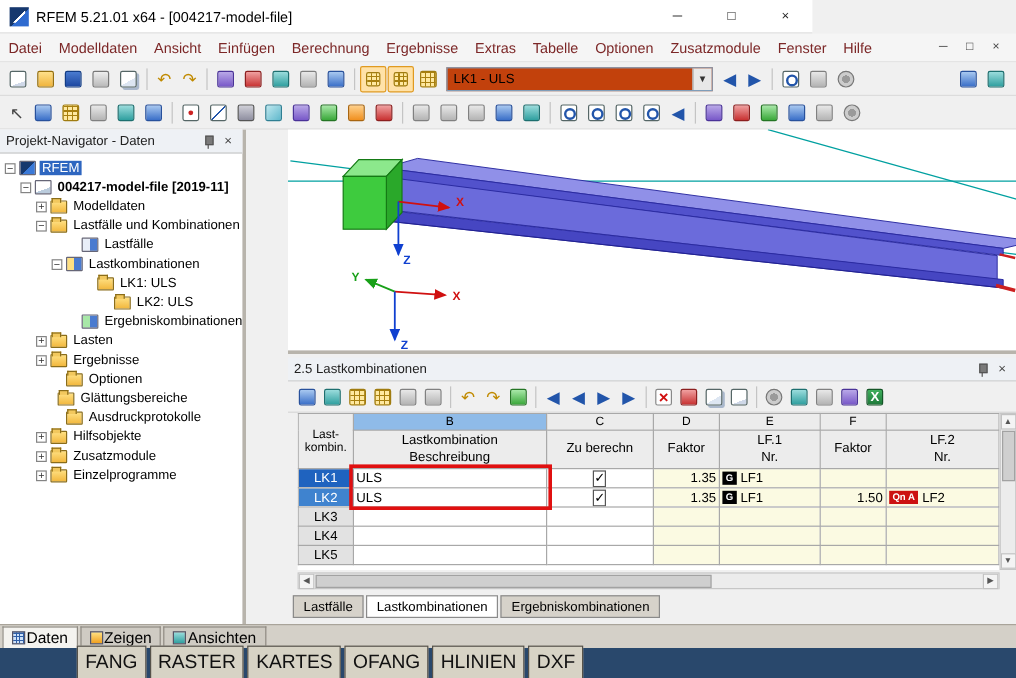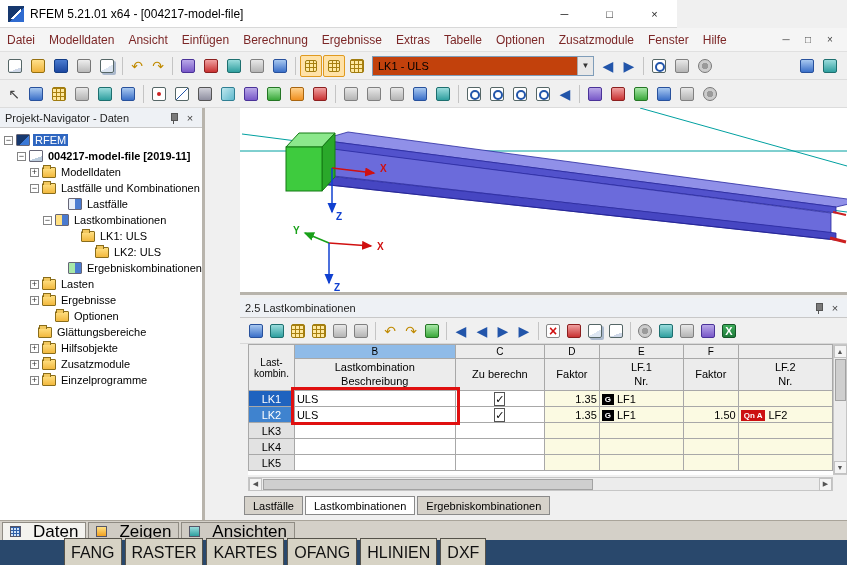--- a/index.html
+++ b/index.html
@@ -114,21 +114,21 @@
   .sbtn{width:13px;height:13px;display:flex;align-items:center;justify-content:center;background:#f4f4f4;border:1px solid #c2c2c2;font-size:7px;color:#555;flex:0 0 auto}
   .vthumb{width:11px;height:42px;background:#cfcfcf;border:1px solid #a2a2a2;margin-top:1px}
   .hthumb{width:330px;height:11px;background:#cfcfcf;border:1px solid #a2a2a2;margin-left:1px}
   .hs-spacer{flex:1}
   .ttabs{position:absolute;left:4px;top:198px;display:flex;gap:2px}
   .ttab{height:19px;padding:0 8px;font-size:11px;background:#d6d2ca;border:1px solid #8a8a8a;display:flex;align-items:center}
   .ttab.active{background:#fff}
 
   
   .bottomstrip{position:absolute;left:0;top:520px;width:847px;height:20px;background:#d4d0c8;border-top:1px solid #a9a49a;display:flex;align-items:flex-end;padding-left:2px;gap:2px}
-  .btab{height:18px;display:flex;align-items:center;gap:12px;padding:0 7px;font-size:17px;background:#cfcbc3;border:1px solid #8f8b83;border-bottom:none}
+  .btab{height:18px;display:flex;align-items:center;gap:1px;padding:0 7px;font-size:13px;background:#cfcbc3;border:1px solid #8f8b83;border-bottom:none}
   .btab.active{background:#f4f3ef}
   .bti{width:11px;height:11px;border:1px solid #556;flex:0 0 auto}
   .bti-daten{background-color:#cfe2f8;background-image:repeating-linear-gradient(0deg,transparent 0 2px,#2f5fa8 2px 3px),repeating-linear-gradient(90deg,transparent 0 2px,#2f5fa8 2px 3px)}
   .bti-zeigen{background:linear-gradient(#ffe082,#f0a020)}
   .bti-ansichten{background:linear-gradient(#9adcdc,#2f9f9f)}
   .statusbar{position:absolute;left:0;top:540px;width:847px;height:25px;background:#29486c;display:flex;align-items:center;padding-left:64px;gap:3px}
   .sbox{height:29px;padding:0 6px;background:#d7d3c5;border:1px solid #55524a;font-size:16px;display:flex;align-items:center;color:#111}
 </style>
 </head>
 <body>
@@ -298,24 +298,29 @@
       <div class="trow" style="padding-left:30px">
         <span class="expander">+</span>
         <span class="fold"></span>
         <span class="tlabel">Ergebnisse</span>
       </div>
       <div class="trow" style="padding-left:43px">
         <span class="expander none"></span>
         <span class="fold"></span>
         <span class="tlabel">Optionen</span>
       </div>
-      <div class="trow" style="padding-left:26px">
+      <div class="trow" style="padding-left:36px">
         <span class="expander none"></span>
         <span class="fold"></span>
         <span class="tlabel">Glättungsbereiche</span>
+      </div>
+      <div class="trow" style="padding-left:43px">
+        <span class="expander none"></span>
+        <span class="fold"></span>
+        <span class="tlabel">Ausdruckprotokolle</span>
       </div>
       <div class="trow" style="padding-left:30px">
         <span class="expander">+</span>
         <span class="fold"></span>
         <span class="tlabel">Hilfsobjekte</span>
       </div>
       <div class="trow" style="padding-left:30px">
         <span class="expander">+</span>
         <span class="fold"></span>
         <span class="tlabel">Zusatzmodule</span>

